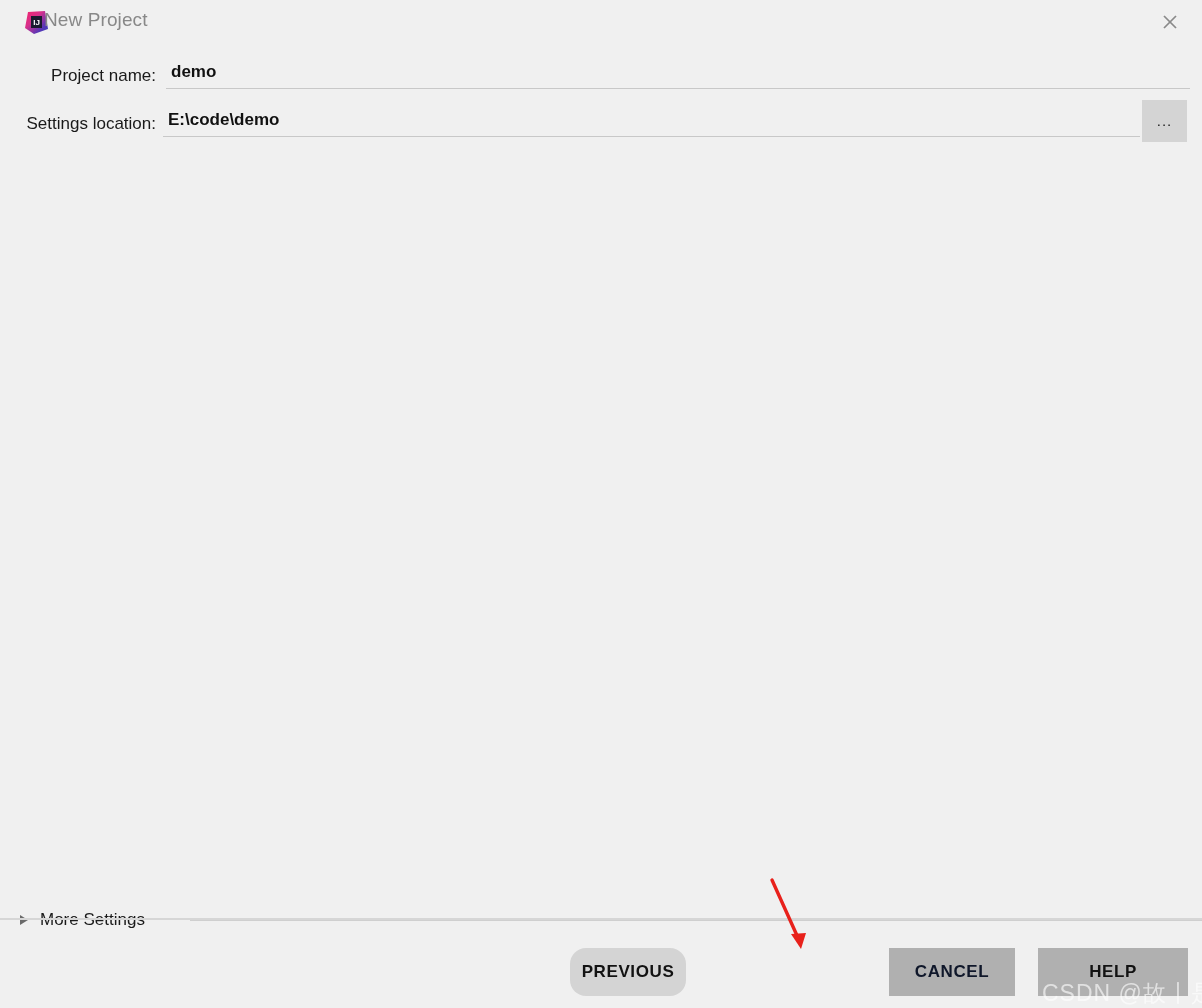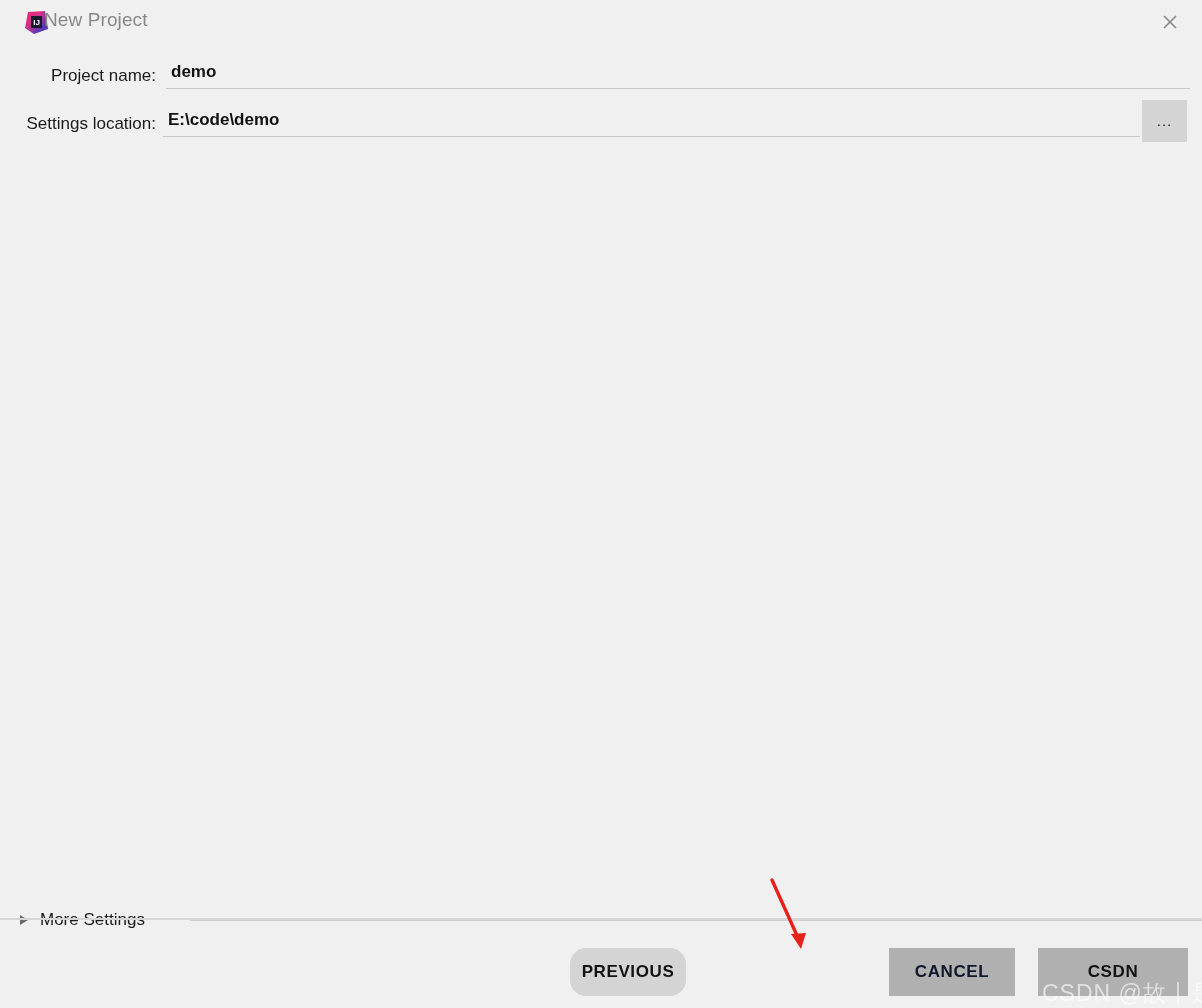--- a/index.html
+++ b/index.html
@@ -252,21 +252,21 @@
     <span id="more-settings-label">More Settings</span>
   </div>
   <div id="more-settings-rule"></div>
 </div>
 
 <div id="footer-separator"></div>
 
 <div id="button-bar">
   <button class="dlg-button" id="btn-previous">PREVIOUS</button>
   <button class="dlg-button" id="btn-cancel">CANCEL</button>
-  <button class="dlg-button" id="btn-help">CSDN</button>
+  <button class="dlg-button" id="btn-help">HELP</button>
 </div>
 
 <svg id="annotation-arrow" viewBox="0 0 70 90">
   <line x1="17" y1="10" x2="44" y2="70" stroke="#e8211b" stroke-width="3.4" stroke-linecap="round"></line>
   <polygon points="46,79 36,64 51,63" fill="#e8211b"></polygon>
 </svg>
 
 <div id="watermark">CSDN @故丨是</div>
 
 </body></html>

